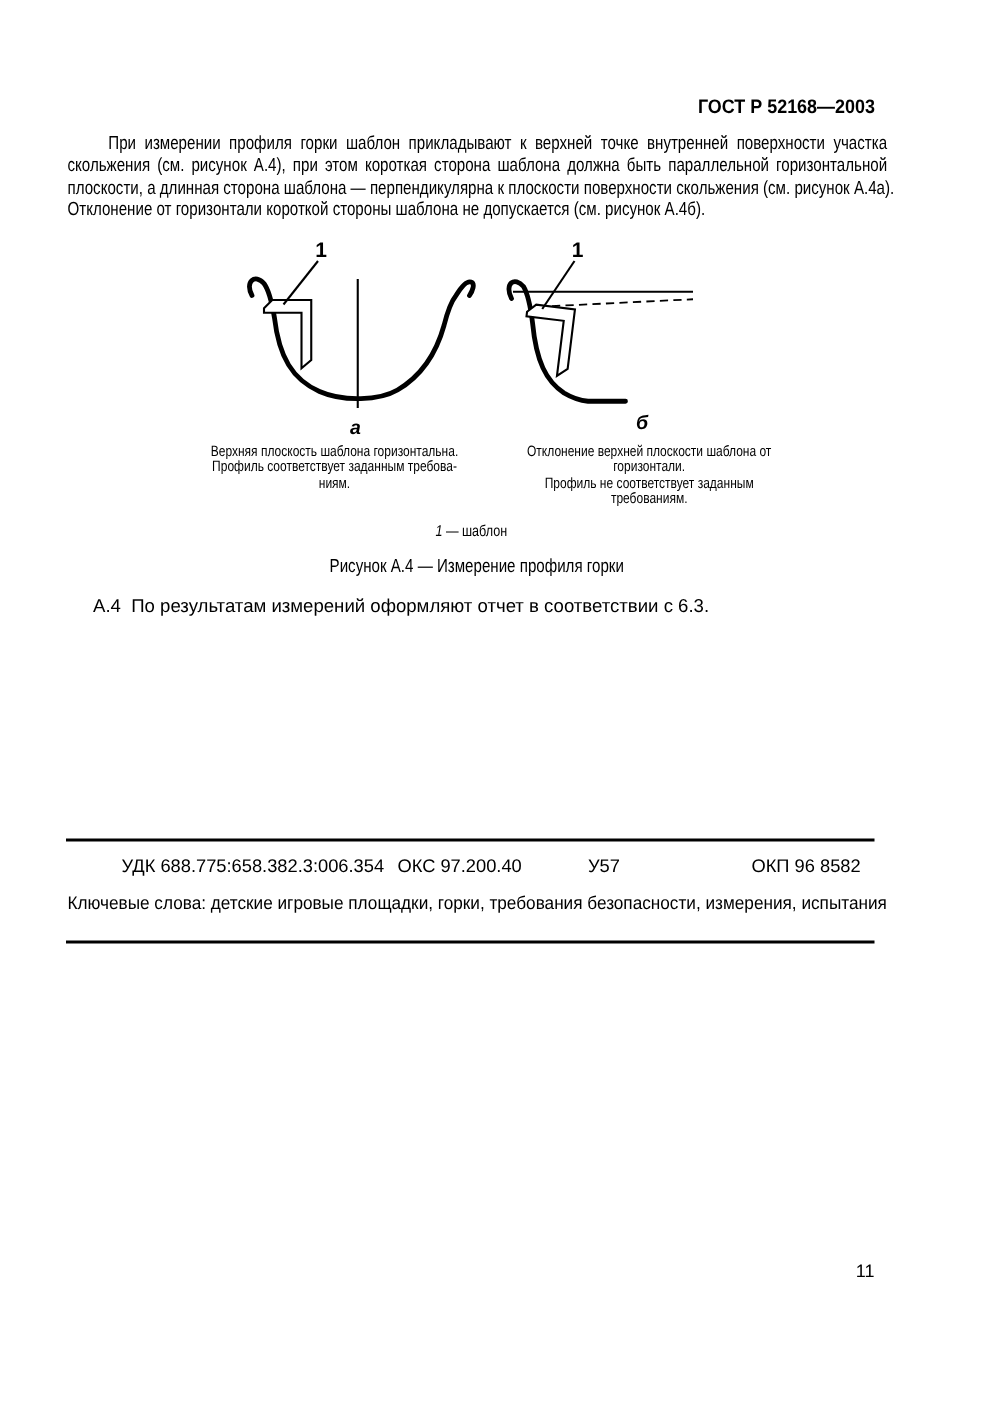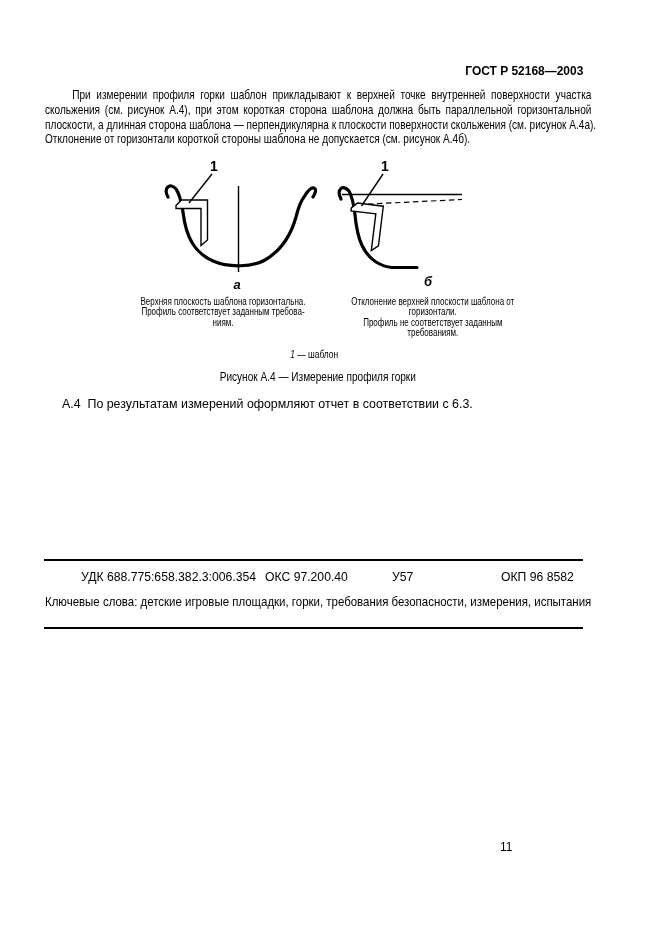--- a/index.html
+++ b/index.html
@@ -70,21 +70,21 @@
   .okp   { left: 428px; margin-left: 28px; }
 
   .keywords {
     left: 45px; top: 595px; width: 600px;
     font-size: 12.2px; white-space: nowrap;
     transform: scaleX(0.94); transform-origin: 0 0;
   }
 
   .page-num {
     left: 500px; top: 840px; width: 83px;
-    font-size: 12px; text-align: left;
+    font-size: 12px; text-align: right;
   }
 
   svg text {
     font-family: "Liberation Sans", sans-serif;
     fill: #000;
   }
   .marker { font-size: 14px; font-weight: bold; }
   .sublabel { font-size: 13px; font-weight: bold; font-style: italic; }
 </style>
 </head>

